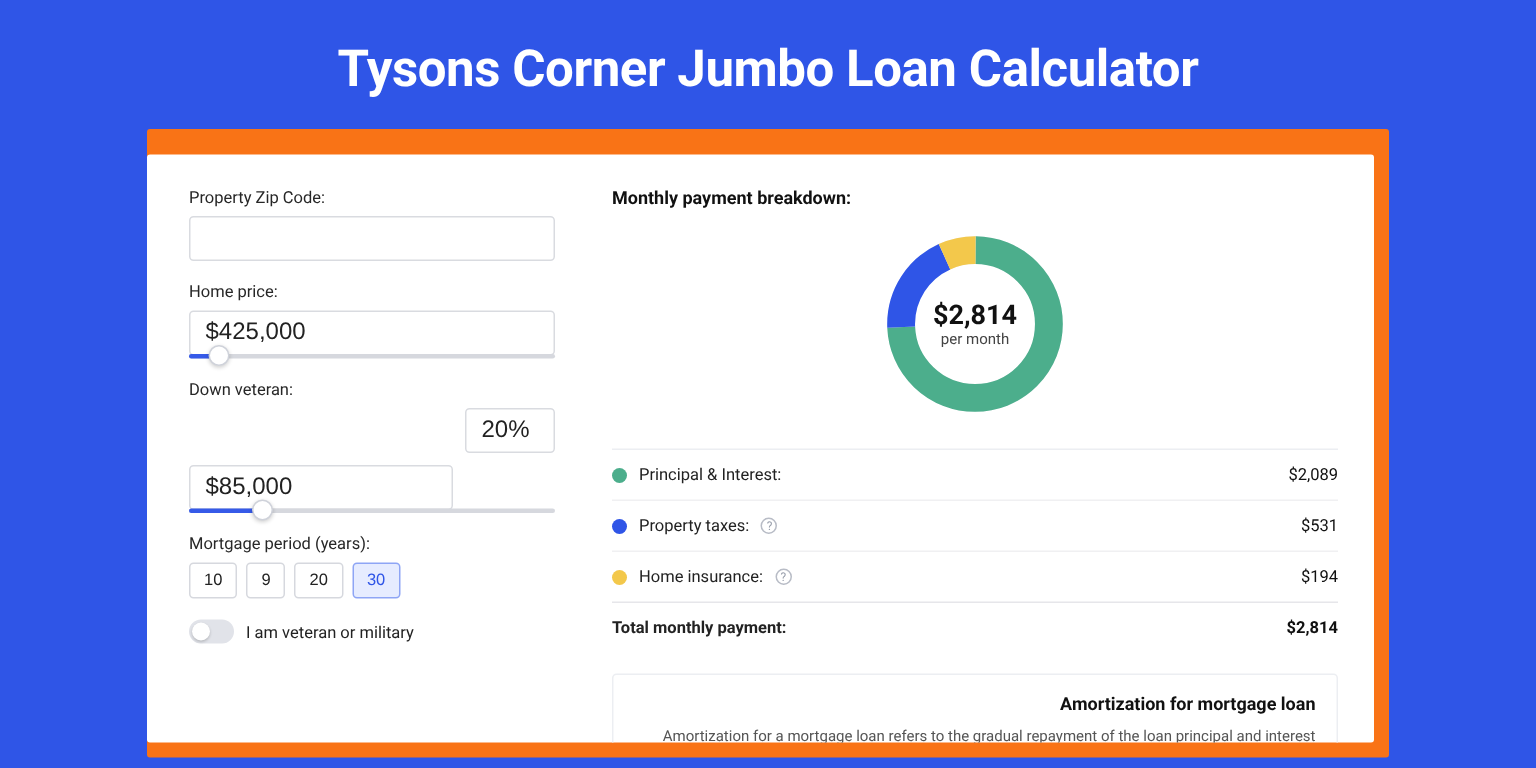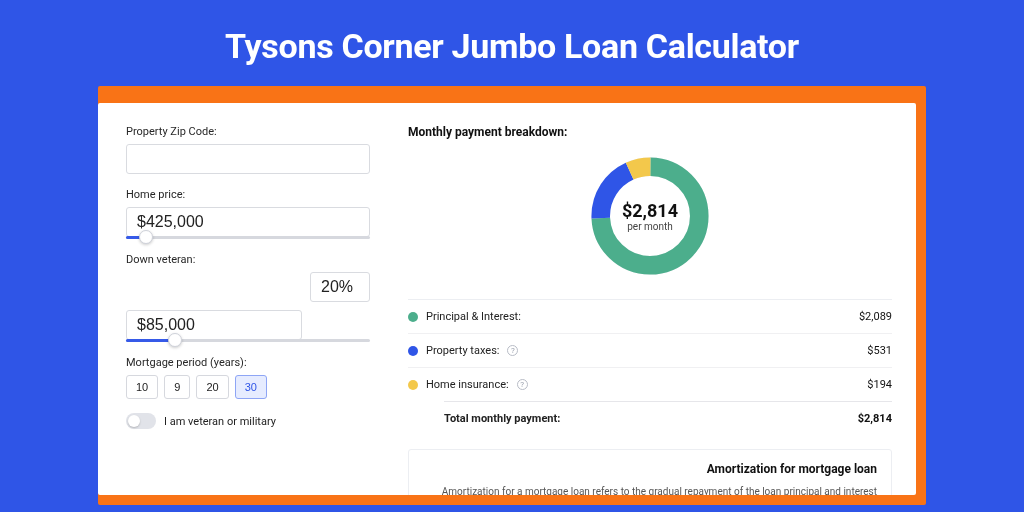--- a/index.html
+++ b/index.html
@@ -118,21 +118,21 @@
   .donut-center .per { font-size: 10px; color:#444; }
 
   .bd-row {
     display:flex; align-items:center; justify-content:space-between;
     padding: 10px 0; border-top: 1px solid #f0f0f2;
   }
   .bd-row:first-of-type { border-top: 1px solid #eceef2; margin-top:6px;text-align:center; }
   .bd-label { display:flex; align-items:center; gap:8px; color:#222; font-size:11px; }
   .dot { width:10px; height:10px; border-radius:50%; display:inline-block; }
   .bd-val { color:#111; font-size:11px; }
-  .bd-total { font-weight:700; border-top:1px solid #e6e6ea; padding-top:10px;margin-left:36px; }
+  .bd-total { font-weight:700; border-top:1px solid #e6e6ea; padding-top:10px; }
   .info-ic {
     width:11px; height:11px; border:1px solid #b8bcc6; border-radius:50%;
     display:inline-flex; align-items:center; justify-content:center;
     font-size:8px; color:#9aa0ad; line-height:1;
   }
   .amort {
     margin-top: 14px; border:1px solid #eceef2; border-radius:3px; padding:12px 14px 6px;text-align:right;
   }
   .amort h4 { font-size:12px; font-weight:700; margin-bottom:8px; color:#111; }
   .amort p { font-size:10px; color:#555; line-height:1.5; }

